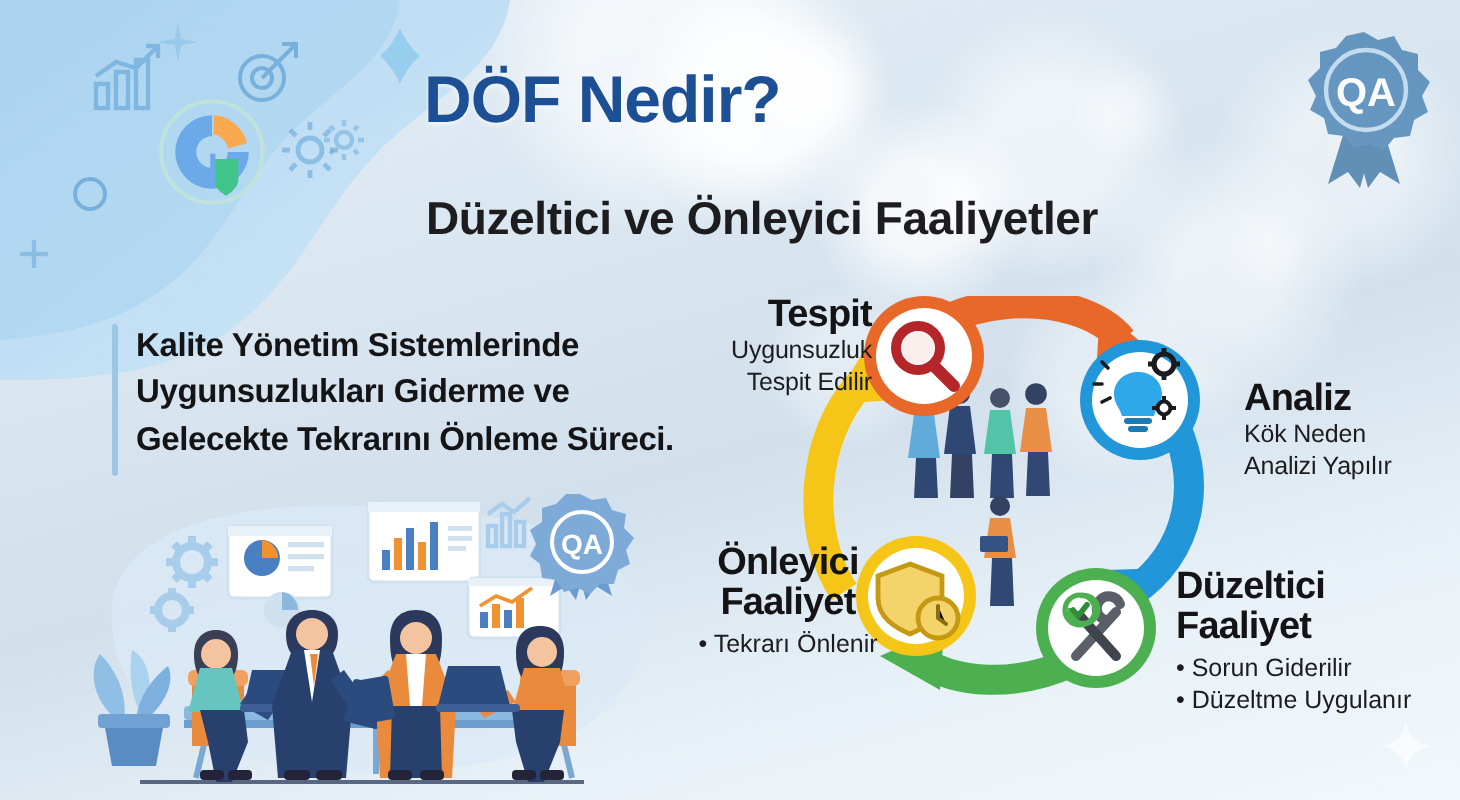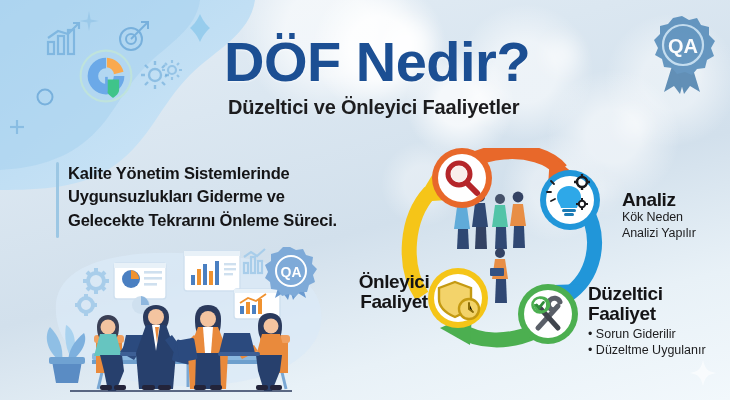--- a/index.html
+++ b/index.html
@@ -26,28 +26,27 @@
     position:absolute;left:0;top:0;width:270px;height:190px;
   }
   .deco-icon{position:absolute;opacity:.55;}
 
   
   .logo{position:absolute;left:78px;top:48px;width:56px;height:56px;}
 
   
   .title{
     position:absolute;left:212px;top:33px;width:400px;
-    font-size:56px;font-weight:bold;color:#1c4f93;
+    font-size:33px;font-weight:bold;color:#1c4f93;
     letter-spacing:-.5px;line-height:1.05;
     text-shadow:0 1px 2px rgba(255,255,255,.7);
-    margin-left:12px;
   }
   .subtitle{
-    position:absolute;left:228px;top:96px;width:420px;
-    font-size:20px;font-weight:bold;color:#1d1d1f;
+    position:absolute;left:213px;top:96px;width:420px;
+    font-size:23px;font-weight:bold;color:#1d1d1f;
     letter-spacing:-.2px;
   }
 
   
   .qa-badge{position:absolute;right:12px;top:14px;width:72px;height:82px;opacity:.82;}
 
   
   .desc-wrap{
     position:absolute;left:56px;top:158px;padding:4px 10px 4px 12px;
   }
@@ -431,40 +430,46 @@
       <circle cx="60" cy="150" r="30" fill="#f5c518"></circle>
       <circle cx="60" cy="150" r="24" fill="#ffffff"></circle>
       <path d="M57 134 l16 6 v11 c0 10 -9 15 -16 18 c-7 -3 -16 -8 -16 -18 v-11 z" fill="#f3d36a" stroke="#c59a12" stroke-width="2.4"></path>
       <circle cx="71" cy="161" r="10" fill="#f3d36a" stroke="#c59a12" stroke-width="2.4"></circle>
       <g stroke="#8c6d08" stroke-width="2" stroke-linecap="round">
           <path d="M71 155 v6 l4 3"></path>
         </g>
     </g>
   </svg>
 
+  <div class="step" id="step-tespit">
+    <h3>Tespit</h3>
+    <div class="sub">Uygunsuzluk
+Tespit Edilir</div>
+  </div>
 
   <div class="step" id="step-analiz">
     <h3>Analiz</h3>
     <div class="sub">Kök Neden
 Analizi Yapılır</div>
   </div>
 
   <div class="step" id="step-duzeltici">
     <h3 style="white-space:pre-line">Düzeltici
 Faaliyet</h3>
     <div class="bullets">
       <div>• Sorun Giderilir</div>
       <div>• Düzeltme Uygulanır</div>
     </div>
   </div>
 
   <div class="step" id="step-onleyici">
     <h3 style="white-space:pre-line">Önleyici
 Faaliyet</h3>
     <div class="bullets">
+      <div>• Tekrarı Önlenir</div>
     </div>
   </div>
 
   <svg class="sparkle" style="right:14px;bottom:14px;" width="26" height="26" viewBox="0 0 26 26">
     <path d="M13 0 C15 9 17 11 26 13 C17 15 15 17 13 26 C11 17 9 15 0 13 C9 11 11 9 13 0 Z" fill="#ffffff" opacity=".85"></path>
   </svg>
 
 </div>
 
 </body></html>

